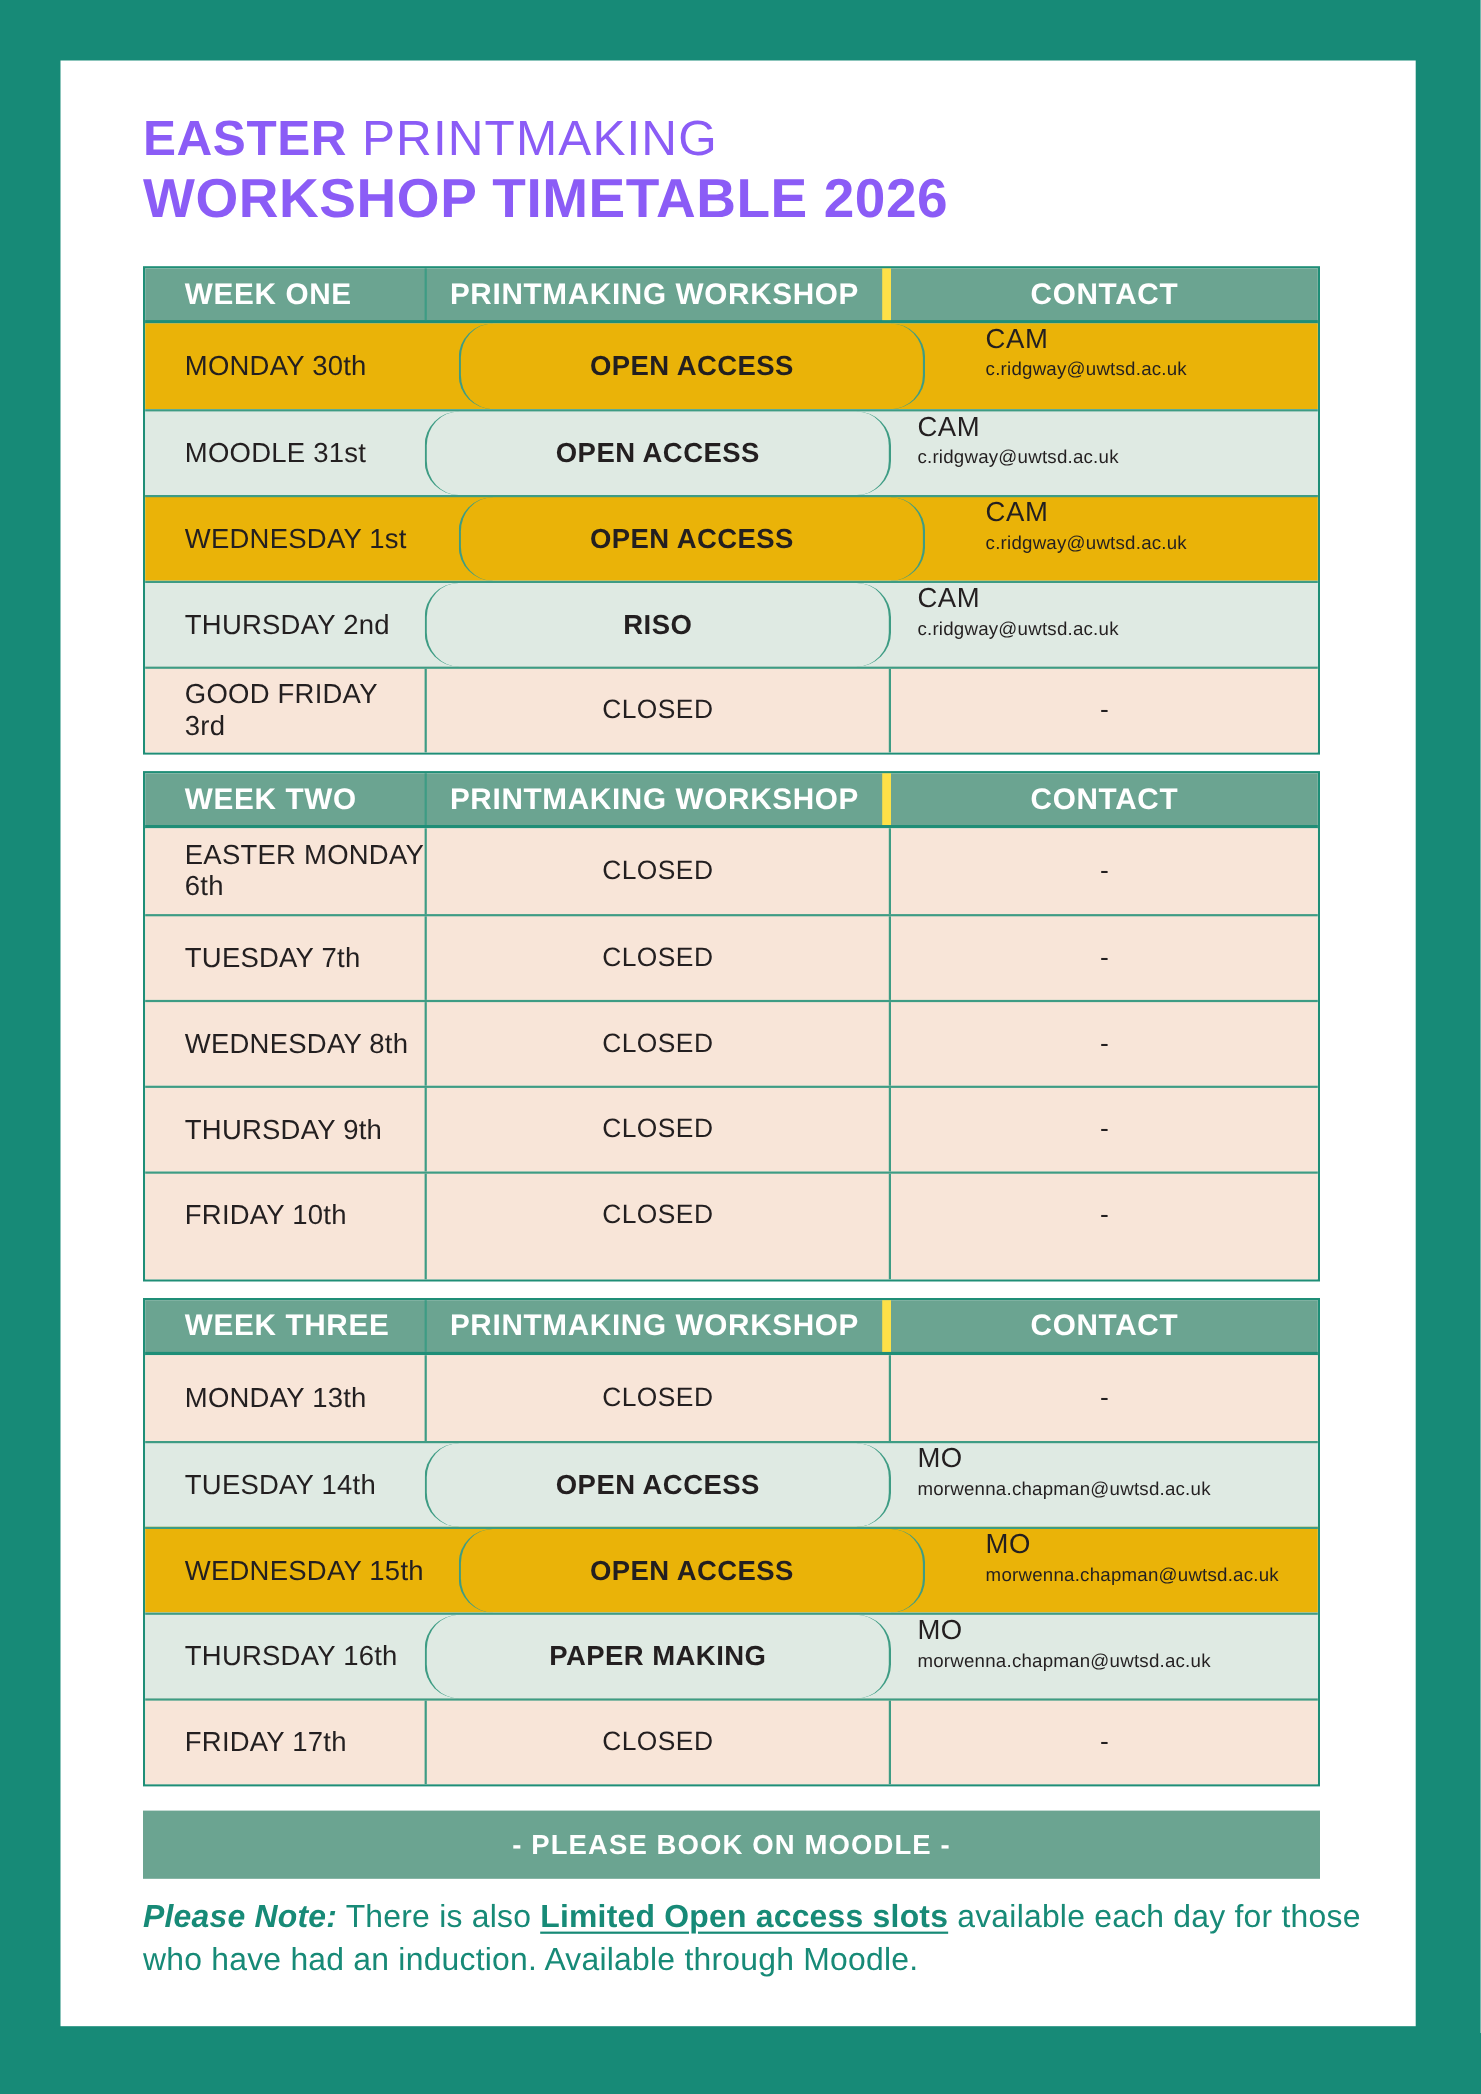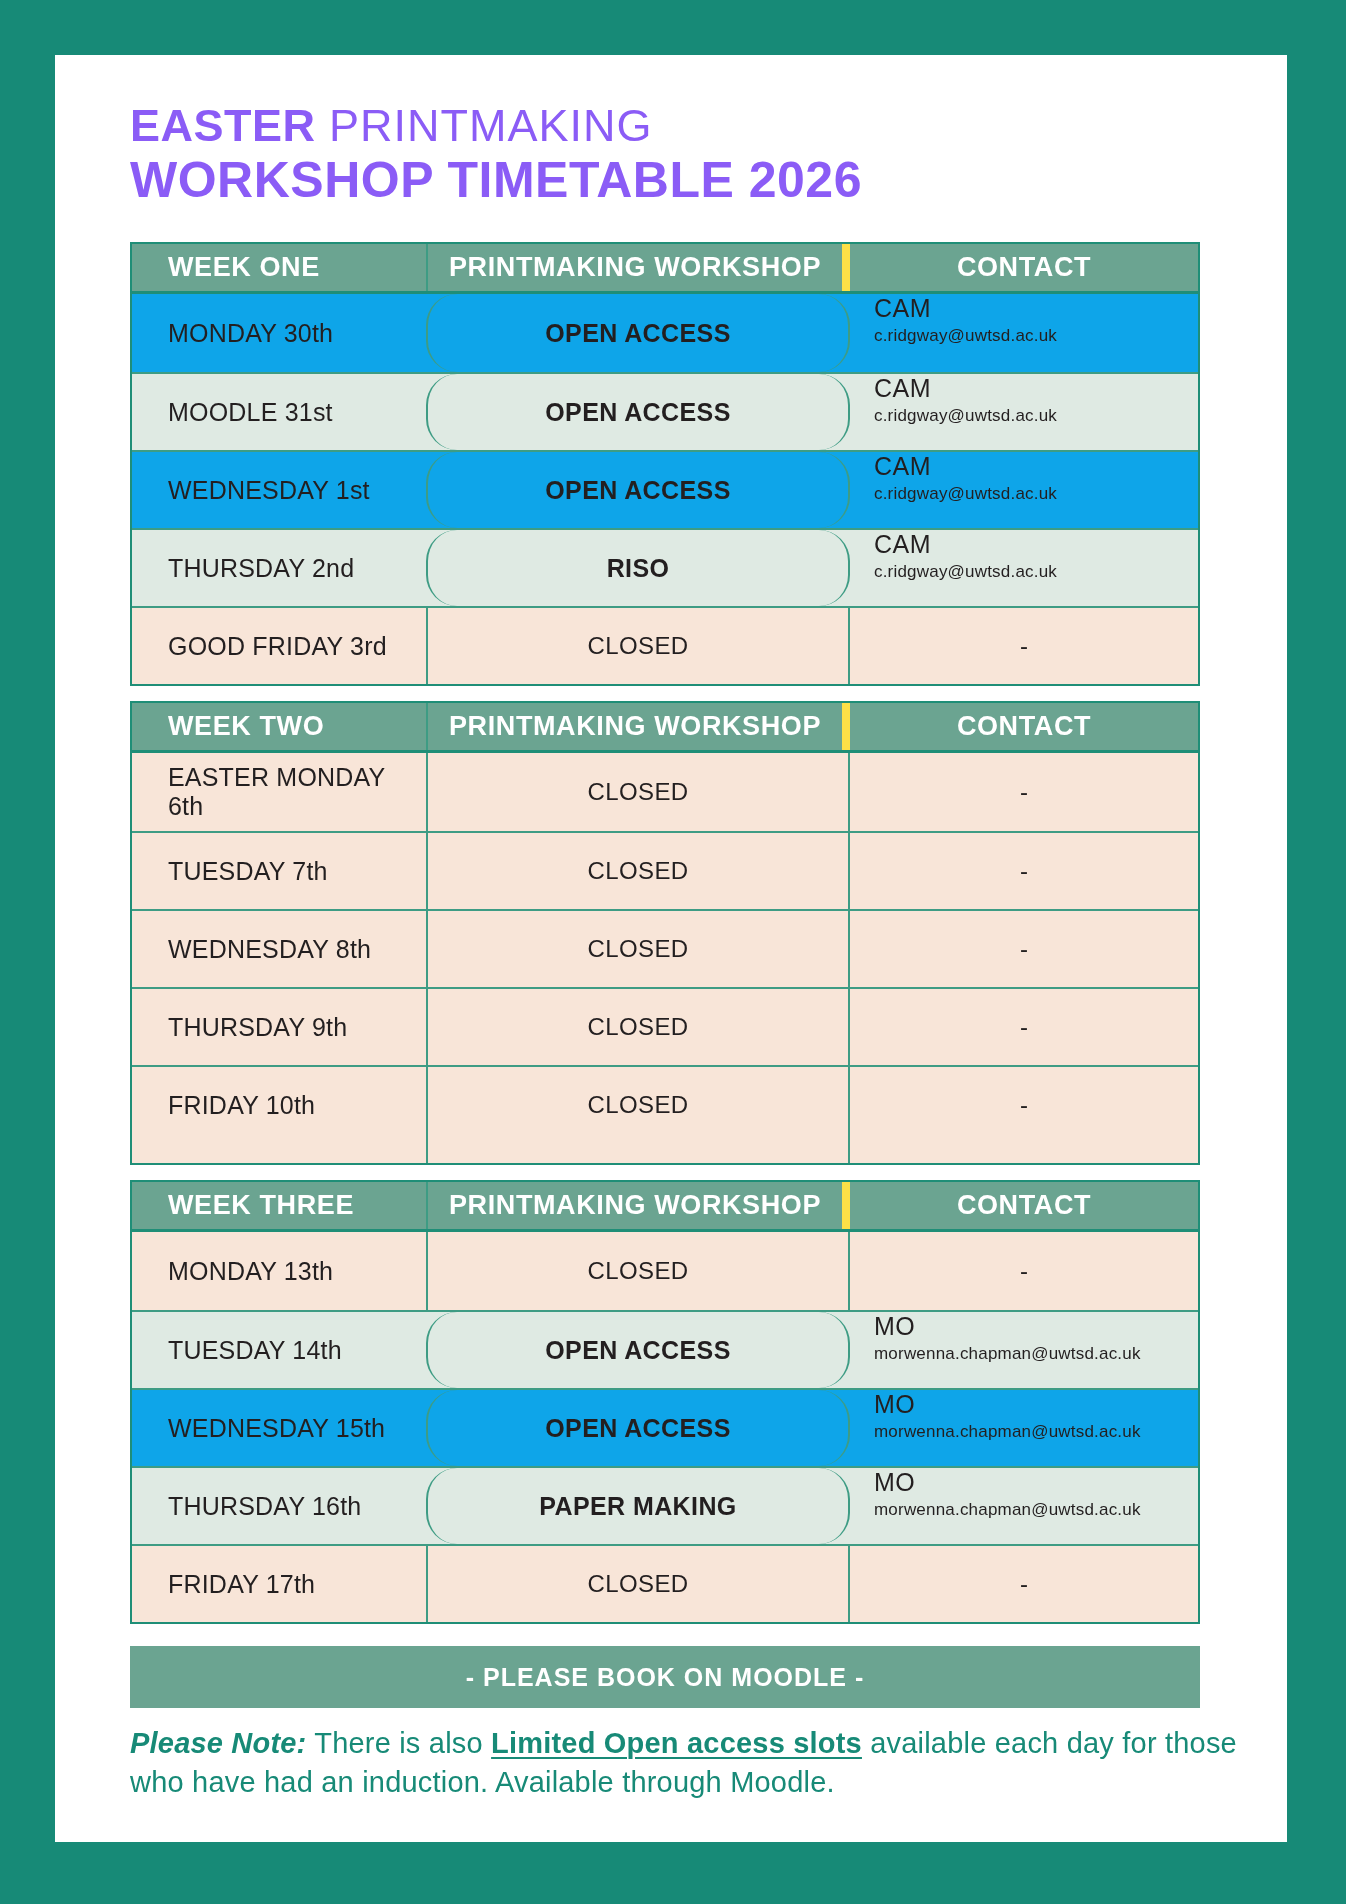--- a/index.html
+++ b/index.html
@@ -38,30 +38,30 @@
     border-bottom: 3px solid #1F8E77;
   }
   .th {
     color: #ffffff;
     font-weight: 700;
     font-size: 27px;
     letter-spacing: 0.6px;
     display: flex;
     align-items: center;
   }
-  .c1 { width: 294px; flex: none; }
+  .c1 { width: 254px; flex: none; }
   .c2 { width: 424px; flex: none; }
   .c3 { flex: 1; }
   .th.c1 { padding-left: 36px; }
   .th.c2, .th.c3 { justify-content: center; }
   .th.c2 { border-left: 2px solid #3E9C84; border-right: 8px solid #fde047; }
 
   .tr { display: flex; height: 78px; }
   .tr + .tr { border-top: 2px solid #3E9C84; }
-  .bg-w { background: #0ea5e9; }
+  .bg-w { background: #eab308; gap: 31px; }
   .bg-g { background: #DFEAE3; }
   .bg-p { background: #F8E5D8; }
 
   .td { display: flex; align-items: center; }
   .td.c1 { padding-left: 36px; font-size: 25px; letter-spacing: 0.2px; }
   .td.c2 {
     justify-content: center;
     font-size: 24px;
     letter-spacing: 0.4px;
     border-left: 2px solid #3E9C84;

